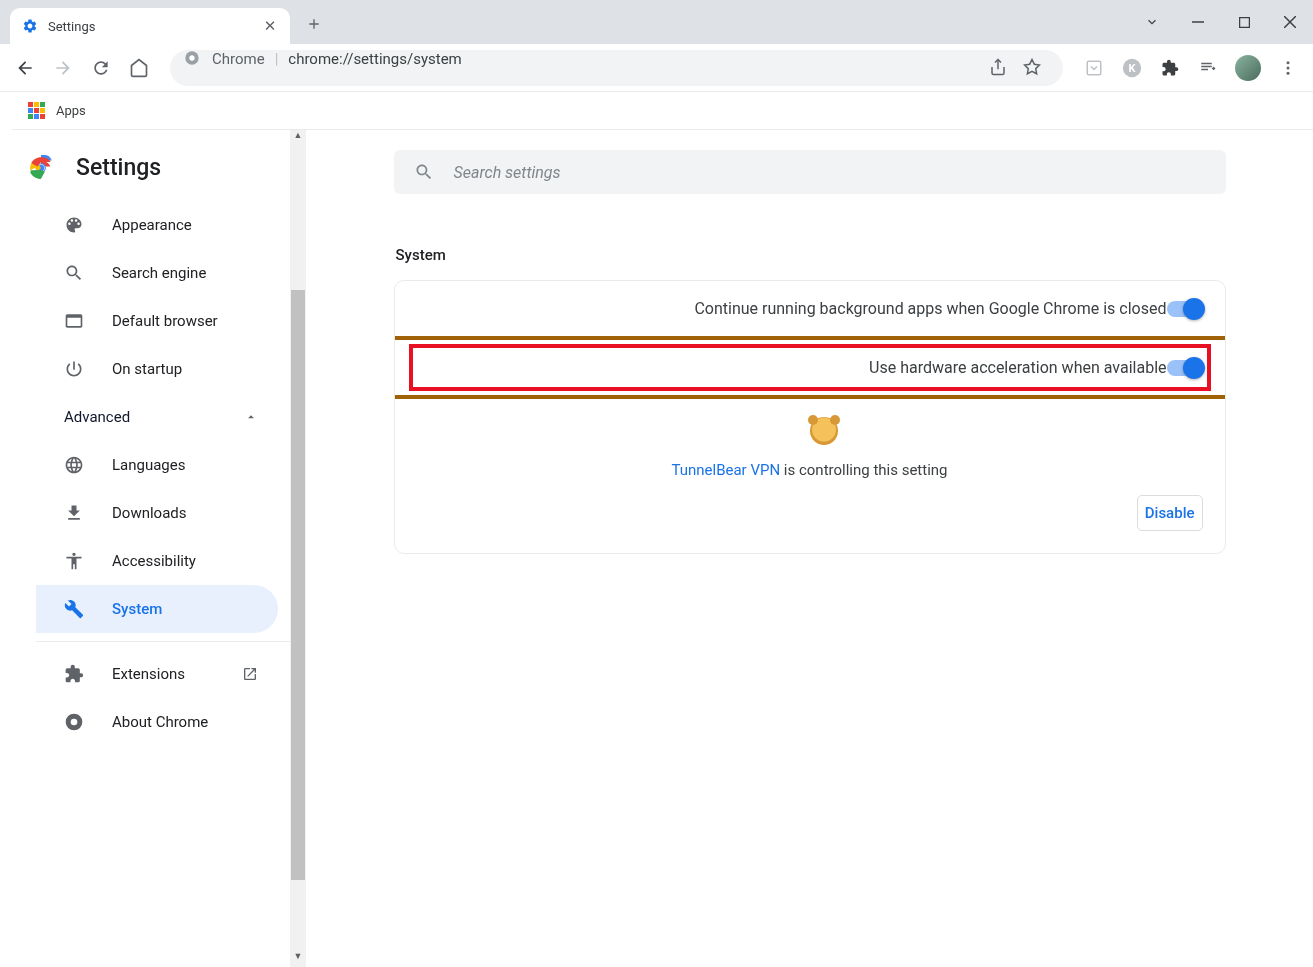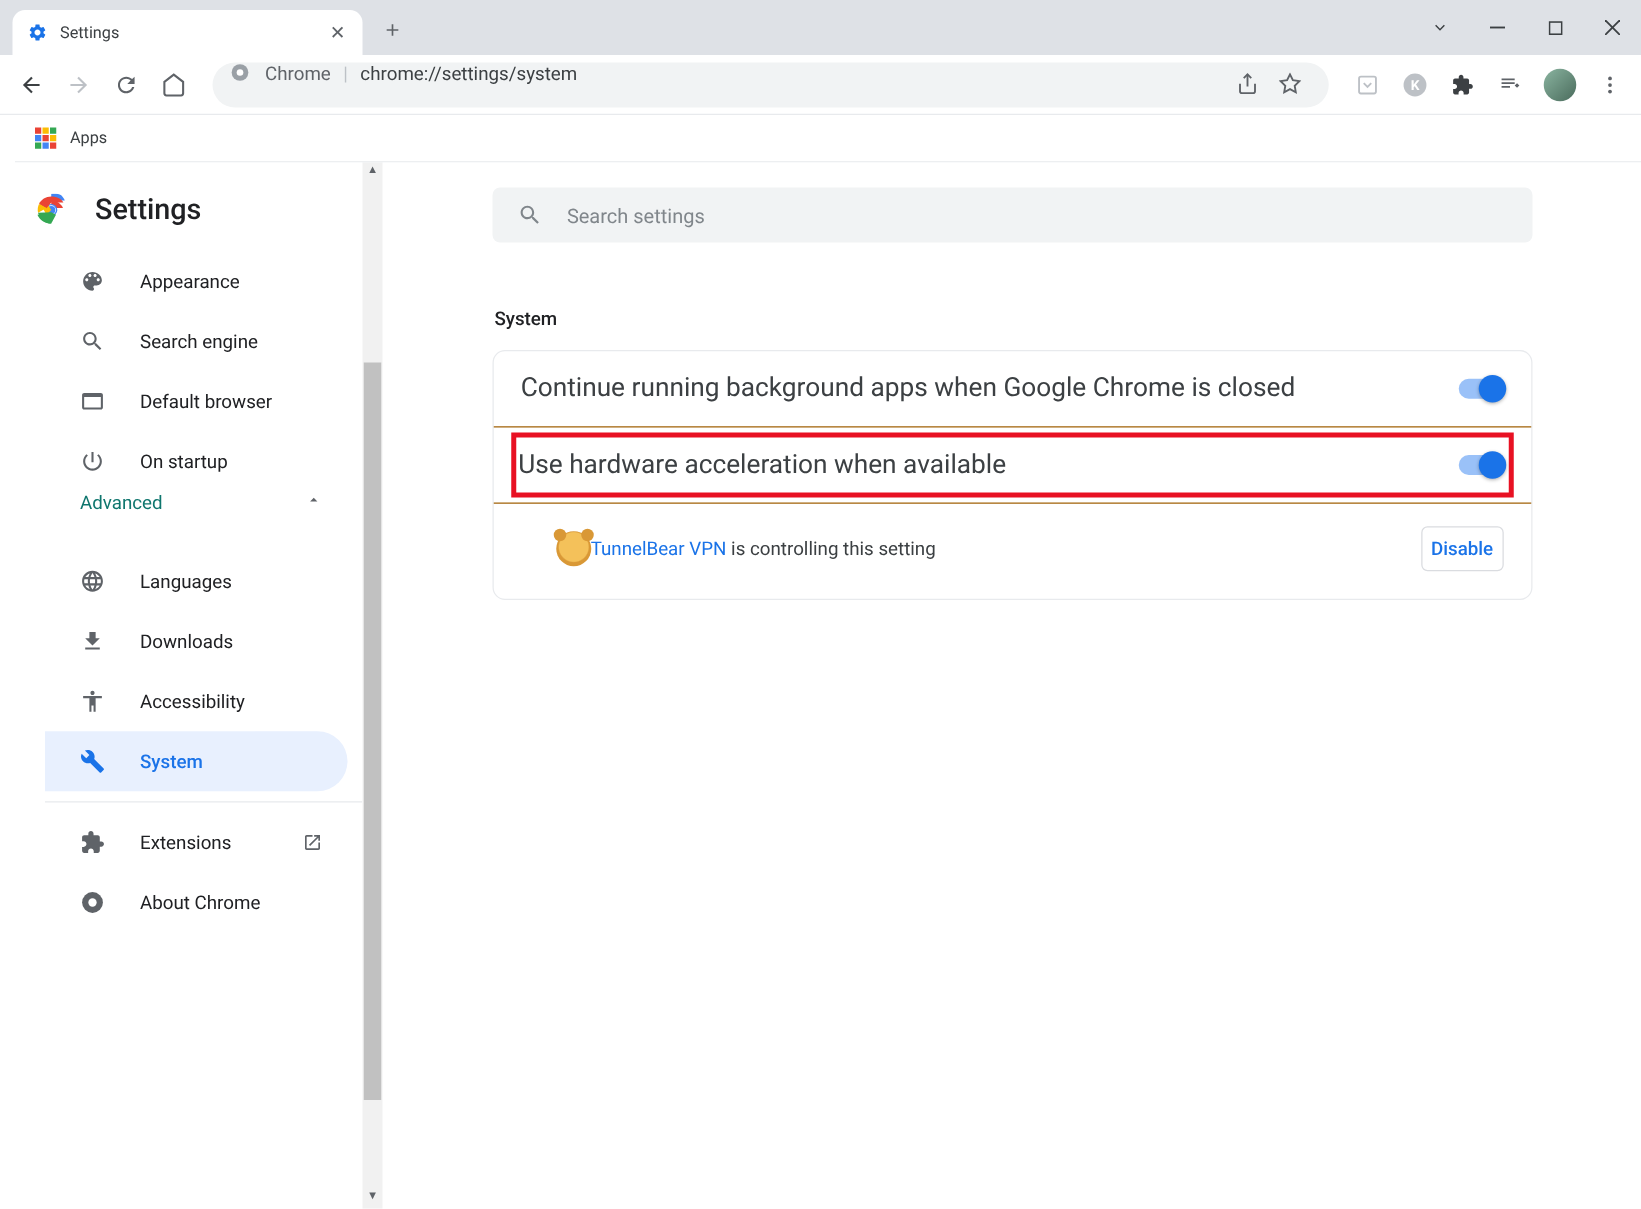--- a/index.html
+++ b/index.html
@@ -38,45 +38,45 @@
     .sidebar { width: 290px; background: #fff; padding-top: 12px; display: flex; flex-direction: column; overflow: hidden;}
     .sidebar-header { display: flex; align-items: center; padding: 12px 20px 20px 28px; gap: 22px;}
     .chrome-logo { width: 26px; height: 26px;}
     .sidebar-title { font-size: 23px; color: #202124; font-weight: 500;}
     .sidebar-scroll { flex: 1; overflow-y: auto; padding-left: 36px; }
     .nav-item { display: flex; align-items: center; padding: 0 20px 0 28px; height: 48px; gap: 28px; color: #202124; font-size: 15px; cursor: pointer; border-radius: 0 24px 24px 0; margin-right: 12px;}
     .nav-item.active { background: #e8f0fe; color: #1a73e8; font-weight: 500;}
     .nav-item.active .ni-icon { color: #1a73e8;}
     .ni-icon { width: 20px; height: 20px; color: #5f6368; flex-shrink: 0;}
     .nav-item .ext-link { margin-left: auto; color: #5f6368;}
-    .advanced-header { display: flex; padding: 0 20px 0 28px; height: 48px; color: #0f766e; font-size: 15px; cursor: pointer; justify-content: space-between; margin-right: 12px;}
+    .advanced-header { display: flex; align-items: center; padding: 0 20px 0 28px; height: 48px; color: #0f172a; font-size: 15px; cursor: pointer; justify-content: space-between; margin-right: 12px;}
     .separator { height: 1px; background: #e8eaed; margin: 8px 0;}
     
     
     .scroll-track { position: absolute; left: 290px; top: 0; width: 16px; height: 100%; background: #f1f1f1;}
     .scroll-thumb { position: absolute; left: 1px; width: 14px; background: #c1c1c1; top: 160px; height: 590px; border-radius: 0;}
     .scroll-arrow { position: absolute; left: 0; width: 16px; height: 16px; text-align: center; font-size: 9px; color: #5f6368;}
     .scroll-arrow.up { top: 0;}
     .scroll-arrow.down { bottom: 0;}
     
     
     .main { flex: 1; background: #fff; padding: 20px 0 0 0; display: flex; flex-direction: column; align-items: center; margin-left: 16px;}
-    .search-box { width: 832px; height: 44px; background: #f1f3f4; border-radius: 6px; display: flex; align-items: center; padding: 0 20px; gap: 20px; color: #80868b; font-size: 16px;}
+    .search-box { width: 832px; height: 44px; background: #f1f3f4; border-radius: 6px; display: flex; align-items: center; padding: 0 20px; gap: 20px; color: #80868b; font-size: 16px; font-style: italic;}
     .section-title { width: 832px; margin-top: 52px; margin-bottom: 16px; font-size: 15px; color: #202124; padding-left: 2px; font-weight: 500;}
     .settings-card { width: 832px; border: 1px solid #e8eaed; border-radius: 10px; background: #fff;}
-    .setting-row { display: flex; align-items: center; padding: 18px 22px; font-size: 21px; color: #3c4043; border-bottom: 1px solid #a16207;}
+    .setting-row { display: flex; align-items: center; padding: 18px 22px; font-size: 16px; color: #3c4043; border-bottom: 4px solid #a16207; text-align: right;}
     .setting-row:last-child { border-bottom: none;}
     .setting-row .label { flex: 1;}
     .toggle { width: 36px; height: 16px; background: #9ac1f8; border-radius: 8px; position: relative;}
     .toggle::after { content: ''; position: absolute; right: -2px; top: -3px; width: 22px; height: 22px; background: #1a73e8; border-radius: 50%; box-shadow: 0 1px 3px rgba(0,0,0,0.3);}
     .highlight-box { position: relative; padding-left: 20px; }
     .highlight-box::before { content: ''; position: absolute; left: 14px; right: 14px; top: 4px; bottom: 4px; border: 4px solid #e81123; pointer-events: none;}
     .proxy-section { padding: 18px 22px 22px;}
     .proxy-title { font-size: 15px; color: #3c4043; margin-bottom: 24px;}
-    .proxy-row { display: flex; align-items: center; gap: 0;}
+    .proxy-row { display: flex; align-items: center; gap: 16px; flex-direction: column;}
     .bear-icon { width: 28px; height: 28px; margin-left: 28px; background: radial-gradient(circle at 50% 45%, #f4c15a 55%, #d99836 60%); border-radius: 50%; position: relative;}
     .bear-icon::before, .bear-icon::after { content:''; position:absolute; width:10px; height:10px; background:#d99836; border-radius:50%; top:-2px;}
     .bear-icon::before { left:-2px;} .bear-icon::after { right:-2px;}
     .proxy-text { font-size: 15px; color: #3c4043;}
     .proxy-link { color: #1a73e8;}
     .disable-btn { margin-left: auto; padding: 8px 7px; border: 1px solid #dadce0; border-radius: 5px; color: #1a73e8; font-size: 15px; font-weight: 500; cursor: pointer; background: #fff;}
     
     svg { display: block; }
   </style>
 </head>

